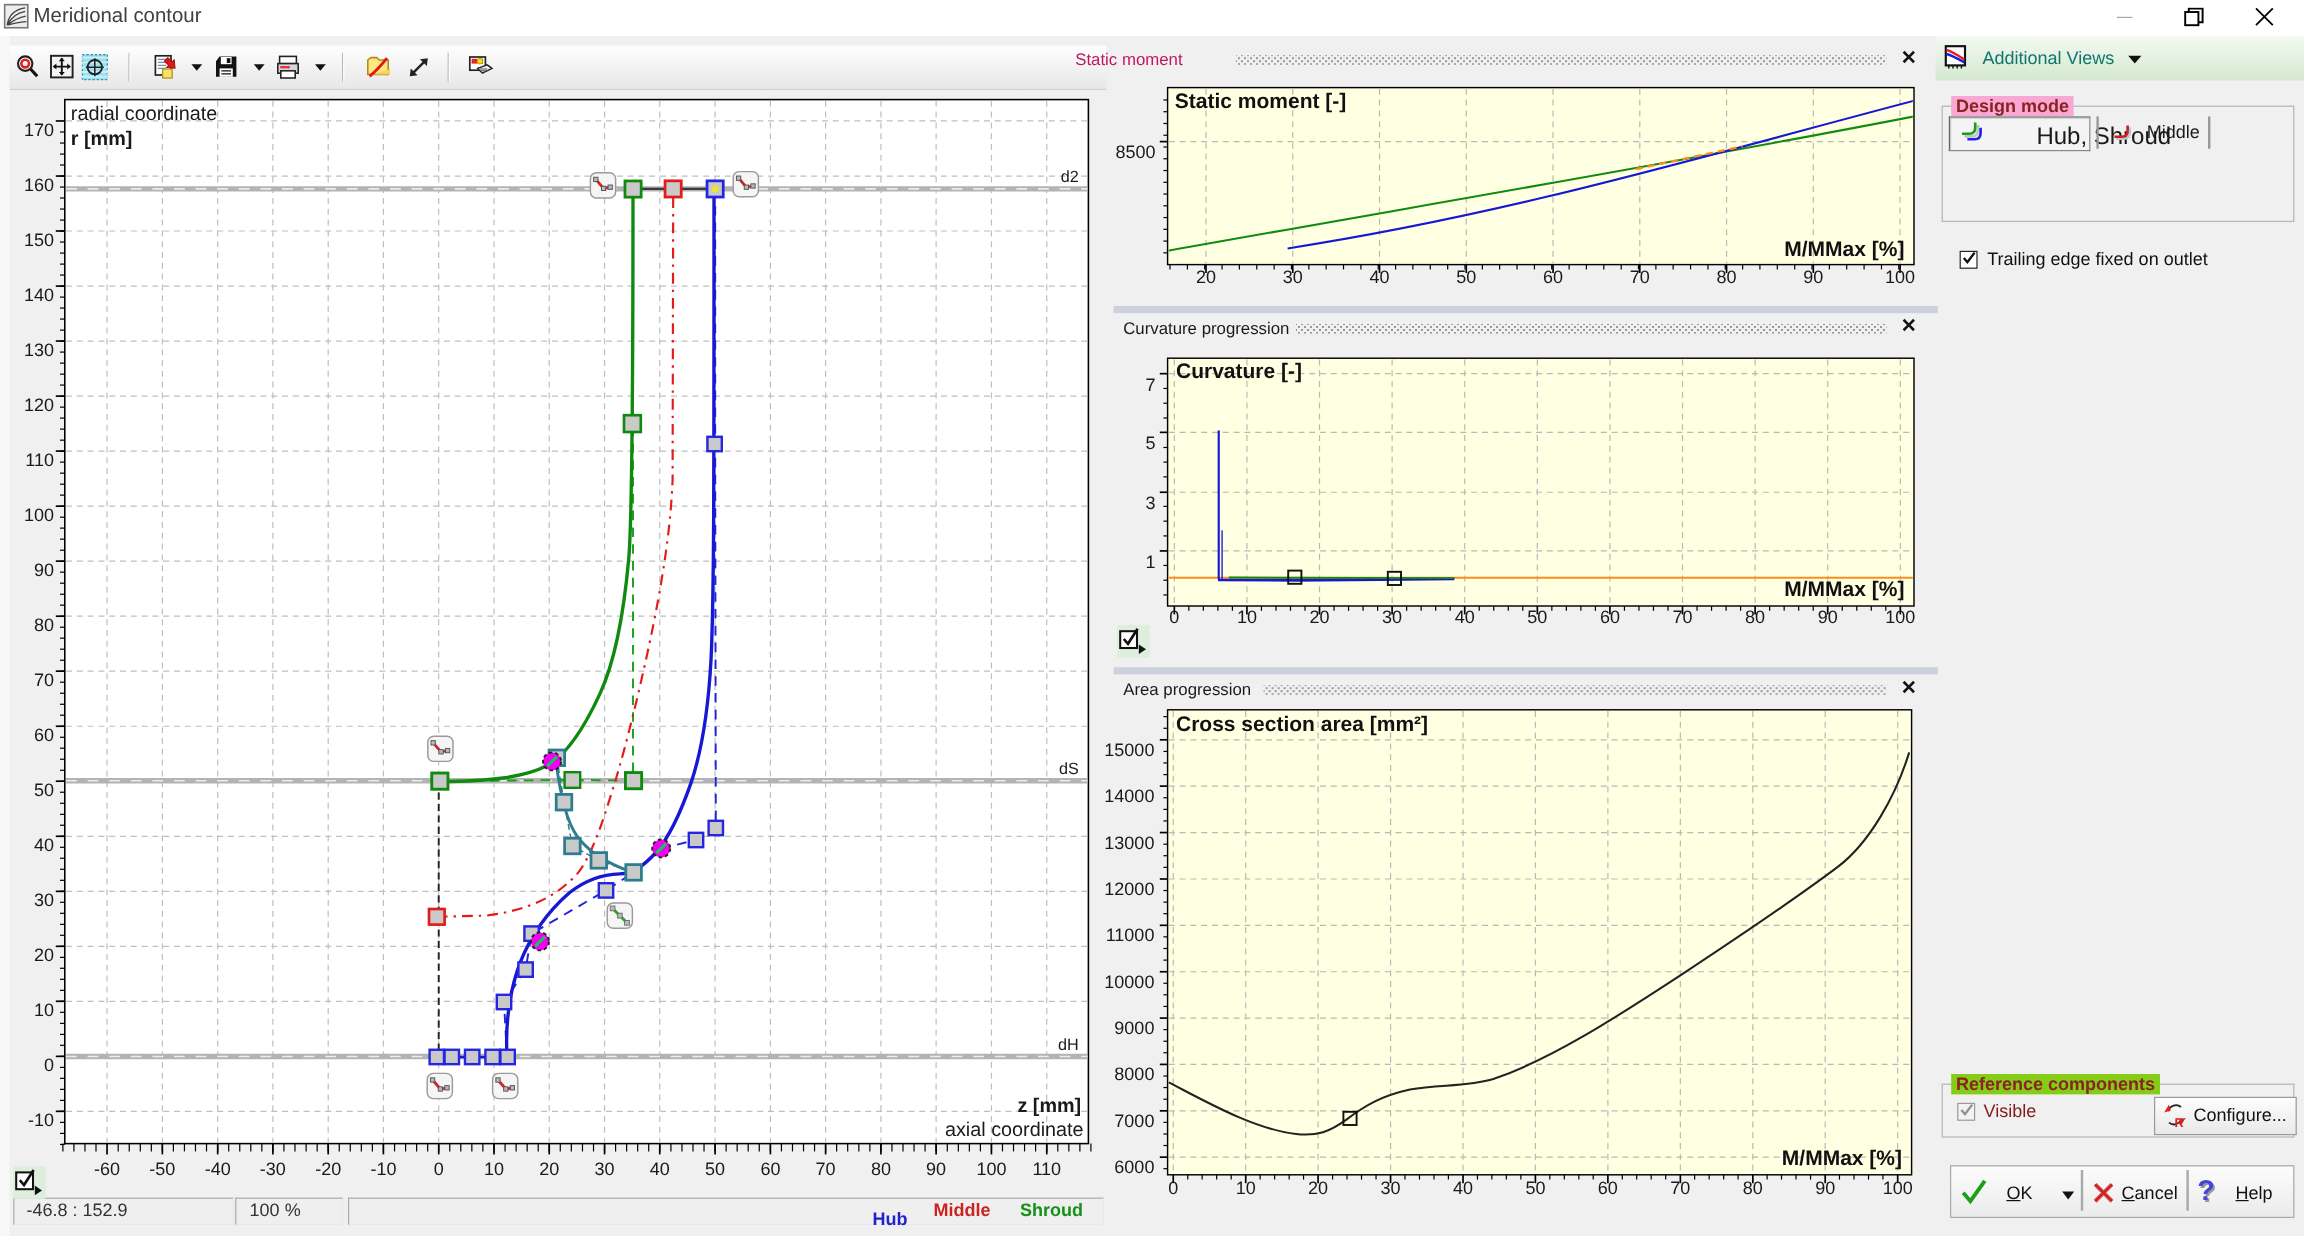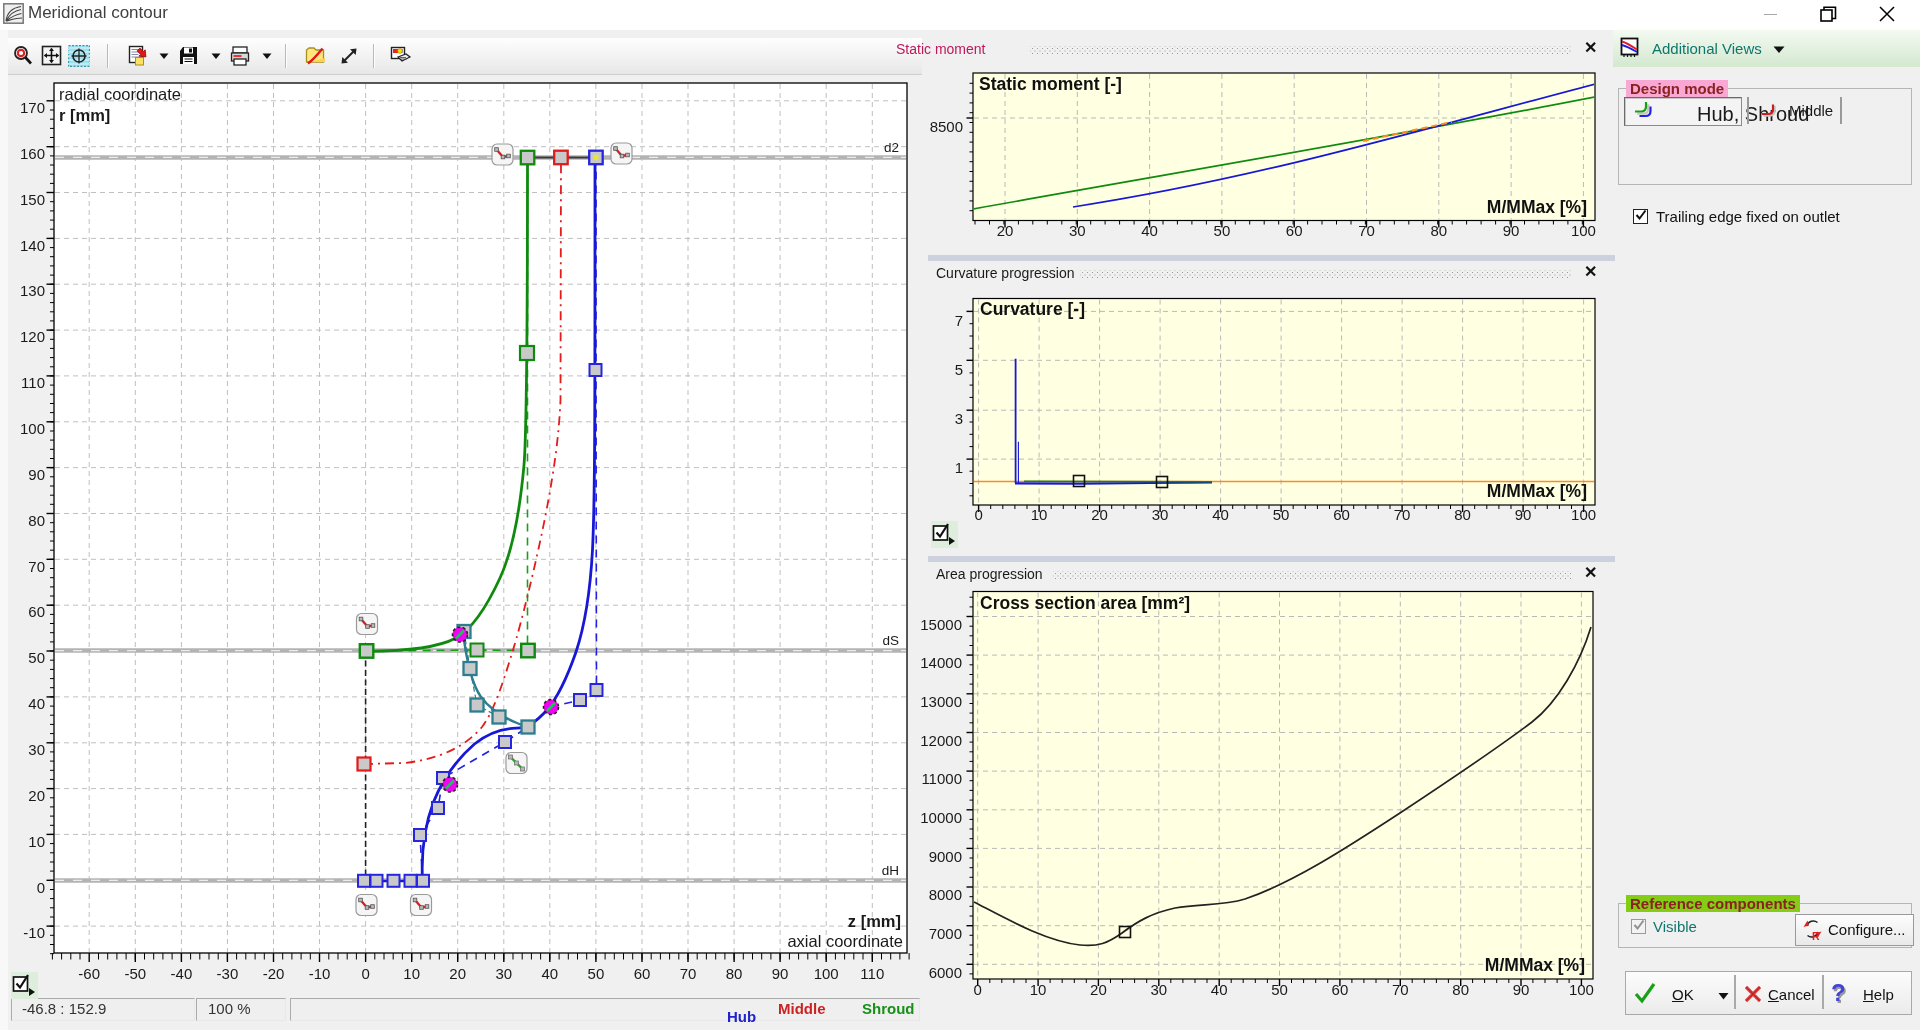--- a/index.html
+++ b/index.html
@@ -155,21 +155,21 @@
 <svg style="position:absolute;left:1635px;top:209px" width="12" height="13" viewBox="0 0 12 13">
     <path d="M1.5,6 L4.5,9.5 L10.5,1.5" fill="none" stroke="#111" stroke-width="2"></path>
   </svg>
 <div style="position:absolute;left:1656px;top:208px;font-size:15px;color:#111;">Trailing edge fixed on outlet</div>
 <div style="position:absolute;left:1618px;top:903px;width:292px;height:43px;border:1px solid #b5b5b5;"></div>
 <div style="position:absolute;left:1626px;top:895px;padding:0 4px;background:#84cc16;font-size:15px;font-weight:bold;color:#8b2222;">Reference components</div>
 <div style="position:absolute;left:1631px;top:919px;width:13px;height:13px;background:#f2f2f2;border:1.4px solid #999;"></div>
 <svg style="position:absolute;left:1633px;top:919px" width="12" height="13" viewBox="0 0 12 13">
     <path d="M1.5,6 L4.5,9.5 L10.5,1.5" fill="none" stroke="#909090" stroke-width="2"></path>
   </svg>
-<div style="position:absolute;left:1653px;top:918px;font-size:15px;color:#0f766e;">Visible</div>
+<div style="position:absolute;left:1653px;top:918px;font-size:15px;color:#7f1d1d;">Visible</div>
 <div style="position:absolute;left:1795px;top:914px;width:117px;height:30px;background:linear-gradient(#fdfdfd,#e9e9e9);border:1px solid #9a9a9a;"></div>
 <svg style="position:absolute;left:1801px;top:918px" width="23" height="23" viewBox="0 0 23 23">
 <path d="M6,8 A6.5,6.5 0 0 1 16.5,4.5" fill="none" stroke="#222" stroke-width="1.5"></path>
 <path d="M17,14 A6.5,6.5 0 0 1 6.5,17.5" fill="none" stroke="#222" stroke-width="1.5"></path>
 <path d="M8,7.5 L2.5,9 L6.5,2.5 Z" fill="#e02020"></path>
 <path d="M15,15 L20.5,13.5 L16.5,20 Z" fill="#e02020"></path>
 <text x="11" y="21.5" font-size="10.5" font-weight="bold" fill="#e02020" font-family="Liberation Sans">R</text>
 </svg>
 <div style="position:absolute;left:1828px;top:921px;font-size:15px;color:#111;">Configure...</div>
 <div style="position:absolute;left:1625px;top:971px;width:285px;height:42px;background:linear-gradient(#fcfcfc,#ebebeb);border:1px solid #a9a9a9;"></div>
@@ -189,21 +189,21 @@
 <div style="position:absolute;left:1768px;top:986px;font-size:15px;color:#111;"><u>C</u>ancel</div>
 <div style="position:absolute;left:1831px;top:979px;font-size:24px;font-weight:bold;color:#4444d8;text-shadow:1.5px 1.5px 0 #999;">?</div>
 <div style="position:absolute;left:1863px;top:986px;font-size:15px;color:#111;"><u>H</u>elp</div>
 <div style="position:absolute;left:11px;top:998px;width:184px;height:23px;background:#efefef;border:1px solid #ababab;border-bottom-color:#e8e8e8;border-right-color:#e8e8e8;box-sizing:border-box;"></div>
 <div style="position:absolute;left:196px;top:998px;width:90px;height:23px;background:#efefef;border:1px solid #ababab;border-bottom-color:#e8e8e8;border-right-color:#e8e8e8;box-sizing:border-box;"></div>
 <div style="position:absolute;left:290px;top:998px;width:630px;height:23px;background:#efefef;border:1px solid #ababab;border-bottom-color:#e8e8e8;border-right-color:#e8e8e8;box-sizing:border-box;"></div>
 <div style="position:absolute;left:22px;top:1000px;font-size:15px;color:#333;">-46.8 : 152.9</div>
 <div style="position:absolute;left:208px;top:1000px;font-size:15px;color:#333;">100 %</div>
 <div style="position:absolute;left:727px;top:1008px;font-size:15px;font-weight:bold;color:#2222cc;">Hub</div>
 <div style="position:absolute;left:778px;top:1000px;font-size:15px;font-weight:bold;color:#cc2222;">Middle</div>
-<div style="position:absolute;left:850px;top:1000px;font-size:15px;font-weight:bold;color:#169016;margin-left:12px;">Shroud</div>
+<div style="position:absolute;left:850px;top:1000px;font-size:15px;font-weight:bold;color:#169016;">Shroud</div>
 <svg style="position:absolute;left:0;top:0;z-index:10;pointer-events:none" width="1920" height="1030" viewBox="0 0 1920 1030" font-family="Liberation Sans, sans-serif">
 <rect x="54" y="83" width="853" height="870" fill="#ffffff" stroke="#000" stroke-width="1.3"></rect>
     <clipPath id="pc">
       <rect x="55" y="84" width="851" height="868"></rect>
     </clipPath>
     <g stroke="#bfbfbf" stroke-width="1" stroke-dasharray="5 4">
       <line x1="89.2" y1="84" x2="89.2" y2="952"></line>
       <line x1="135.3" y1="84" x2="135.3" y2="952"></line>
       <line x1="181.4" y1="84" x2="181.4" y2="952"></line>
       <line x1="227.4" y1="84" x2="227.4" y2="952"></line>

